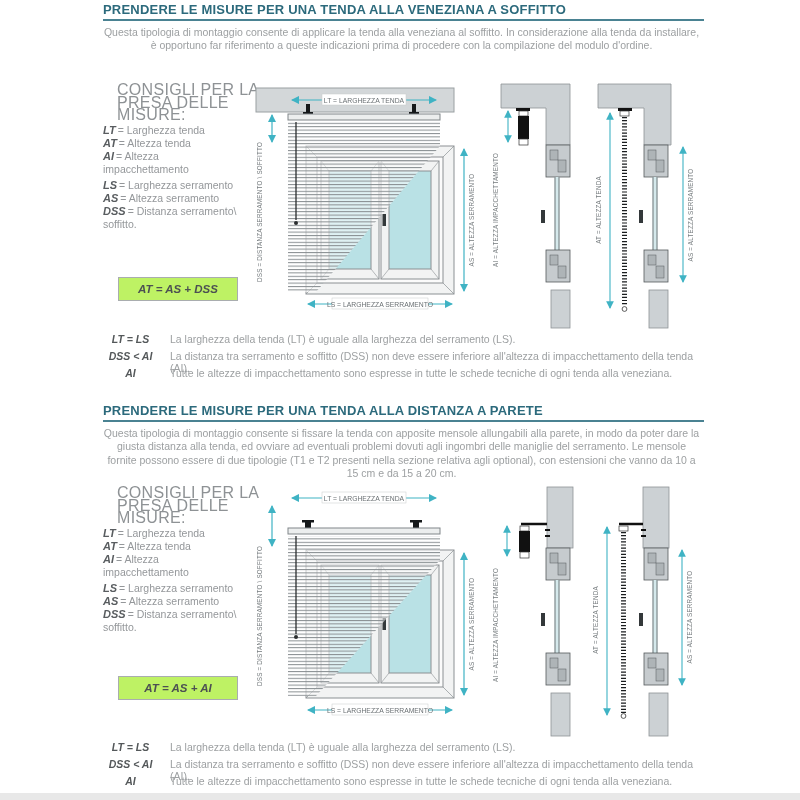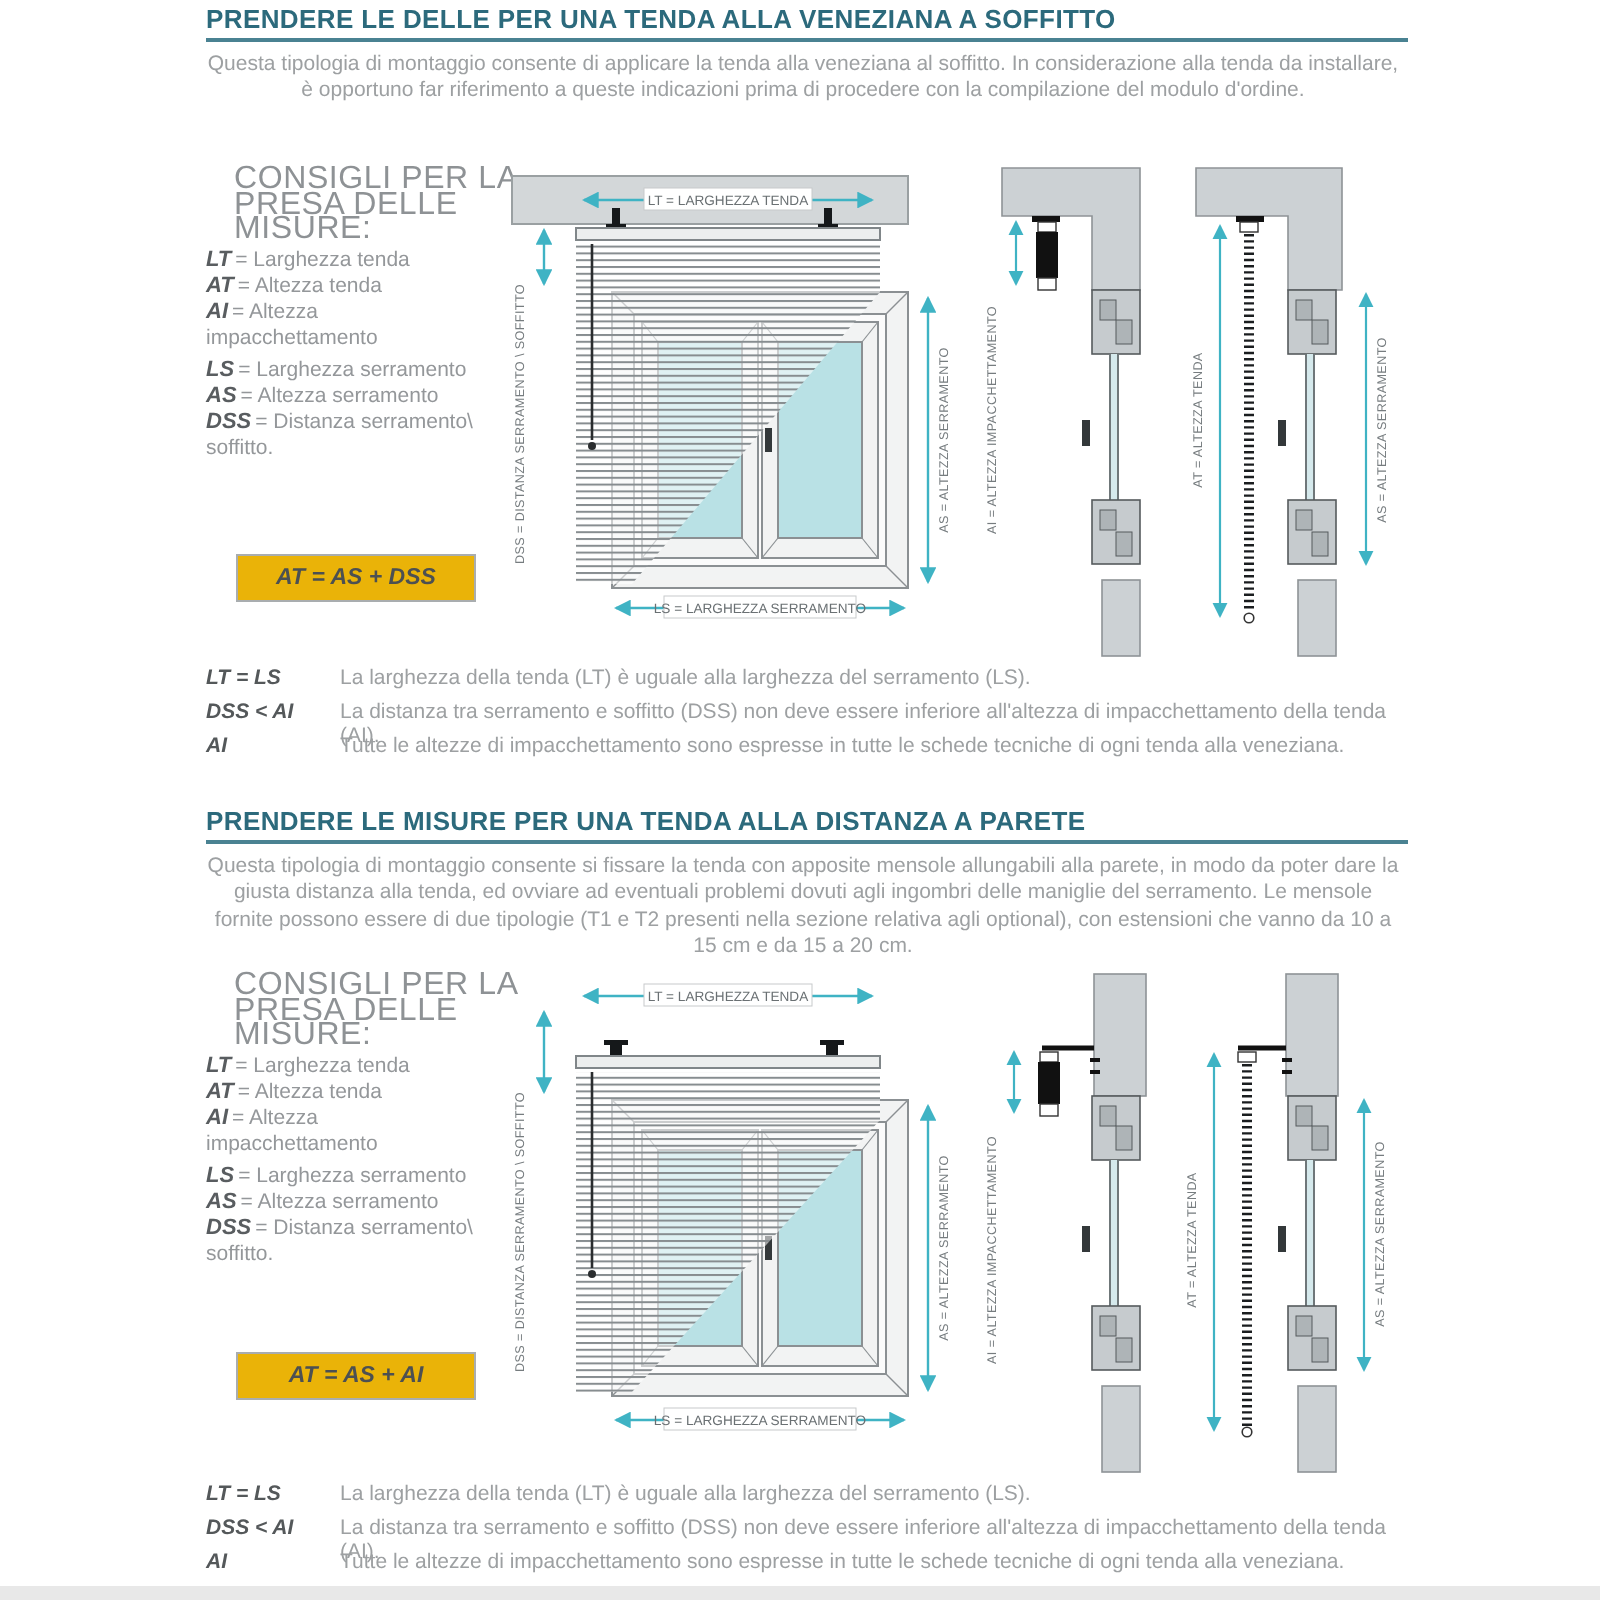--- a/index.html
+++ b/index.html
@@ -6,25 +6,25 @@
   body{width:800px;height:800px;background:#ffffff;position:relative;overflow:hidden;
        font-family:"Liberation Sans",sans-serif;}
   .abs{position:absolute;}
   .sec-title{left:103px;width:600px;font-weight:bold;font-size:13px;color:#2c6a7c;letter-spacing:.2px;}
   .sec-rule{left:103px;width:601px;height:2px;background:#4a8292;}
   .intro{left:103px;width:597px;font-size:10.5px;color:#9da0a2;line-height:13.4px;text-align:center;}
   .advice{left:117px;width:145px;font-size:16px;color:#8e9295;line-height:12.5px;letter-spacing:.3px;}
   .legend{left:103px;width:140px;font-size:10.5px;color:#94979a;}
   .lrow{line-height:13px;}
   .lrow b{color:#595d60;font-style:italic;font-size:11px;padding-right:2px;}
-  .formula{left:118px;width:118px;height:22px;border:1px solid #a9adaf;background:#eab308;
+  .formula{left:118px;width:118px;height:22px;border:1px solid #a9adaf;background:#bef264;
            text-align:center;line-height:22px;font-weight:bold;font-style:italic;
            font-size:11.5px;color:#4c5052;}
   .nrow{left:103px;display:flex;align-items:flex-start;}
-  .nabbr{width:55px;text-align:left;font-weight:bold;font-style:italic;color:#54585a;
+  .nabbr{width:55px;text-align:center;font-weight:bold;font-style:italic;color:#54585a;
          font-size:10.5px;flex:none;}
   .ntext{margin-left:12px;color:#9da0a2;font-size:10.5px;width:540px;}
   .footer-band{left:0;bottom:0;width:800px;height:7px;background:#e8e8e8;}
   svg{display:block;}
   .dlab{font-size:6.3px;fill:#767c7f;letter-spacing:.2px;font-family:"Liberation Sans",sans-serif;}
   .dlab2{font-size:6.8px;fill:#6a7073;font-family:"Liberation Sans",sans-serif;}
 </style>
 </head>
 <body>
 
@@ -33,21 +33,21 @@
     <marker id="arr" viewBox="0 0 8 8" refX="7" refY="4" markerWidth="7" markerHeight="7" orient="auto-start-reverse">
       <path d="M0,0 L8,4 L0,8 Z" fill="#3fb3c4"></path>
     </marker>
     <pattern id="slat" width="6" height="3.4" patternUnits="userSpaceOnUse">
       <rect width="6" height="3.4" fill="rgba(255,255,255,0.55)"></rect>
       <rect width="6" height="1" y="0" fill="#878d90"></rect>
     </pattern>
   </defs>
 </svg>
 
-<div class="abs sec-title" style="top:2px">PRENDERE LE DELLE PER UNA TENDA ALLA VENEZIANA A SOFFITTO</div>
+<div class="abs sec-title" style="top:2px">PRENDERE LE MISURE PER UNA TENDA ALLA VENEZIANA A SOFFITTO</div>
 <div class="abs sec-rule" style="top:19px"></div>
 <div class="abs intro" style="top:26px">Questa tipologia di montaggio consente di applicare la tenda alla veneziana al soffitto. In considerazione alla tenda da installare, è opportuno far riferimento a queste indicazioni prima di procedere con la compilazione del modulo d'ordine.</div>
 
 <div class="abs advice" style="top:84px">CONSIGLI PER LA PRESA DELLE MISURE:</div>
 
 <div class="abs legend" style="top:124px">
   <div class="lrow"><b>LT</b><span>= Larghezza tenda</span></div>
   <div class="lrow"><b>AT</b><span>= Altezza tenda</span></div>
   <div class="lrow"><b>AI</b><span>= Altezza impacchettamento</span></div>
 </div>

